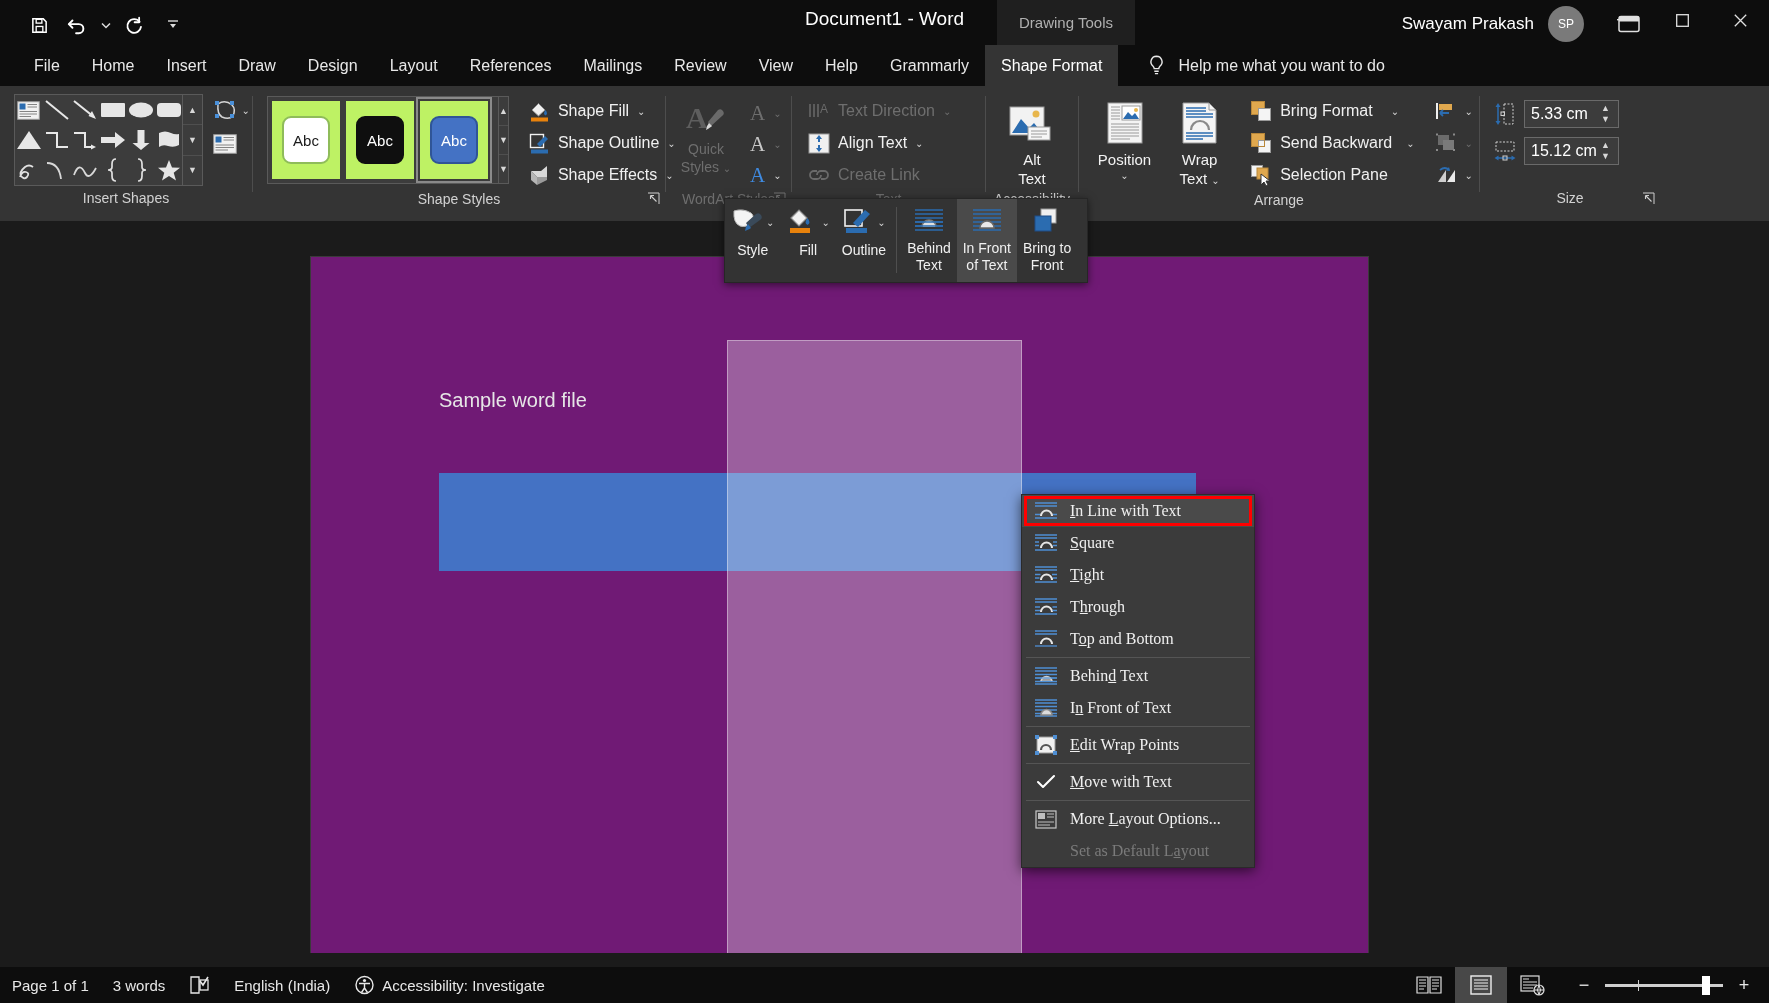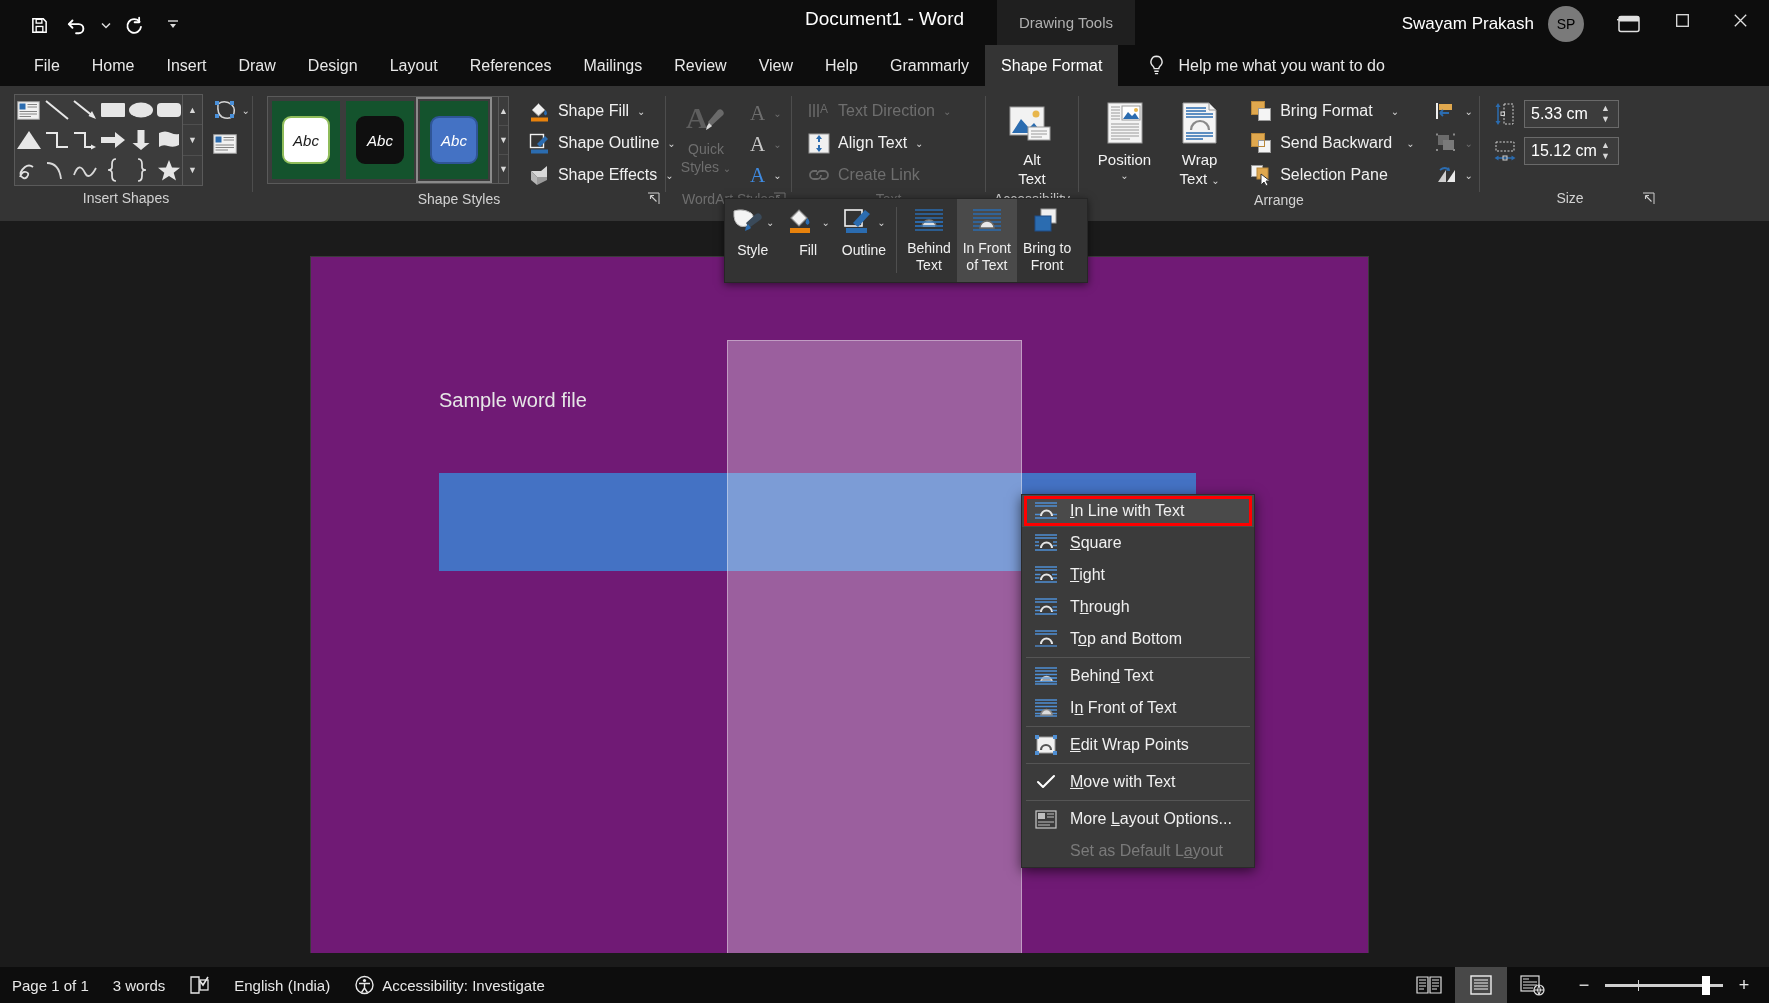--- a/index.html
+++ b/index.html
@@ -32,21 +32,21 @@
     position: absolute; left: 997px; top: 0; width: 138px; height: 45px;
     background: #1f1f1f; display: flex; align-items: center; justify-content: center;
     font-size: 15px; color: #b0b0b0;
   }
   .user-area {
     position: absolute; right: 185px; top: 6px; display: flex; align-items: center; gap: 14px;
   }
   .user-name { font-size: 17px; color: #ffffff; }
   .avatar {
     width: 36px; height: 36px; border-radius: 50%;
-    background: #7a7a7a; color: #000000; font-size: 14px;
+    background: #7a7a7a; color: #ffffff; font-size: 12px;
     display: flex; align-items: center; justify-content: center;
   }
   .win-btns { position: absolute; right: 0; top: 0; display: flex; }
   .ribbon-display-btn {
     position: absolute; right: 120px; top: 6px; width: 40px; height: 36px;
     display:flex; align-items:center; justify-content:center; cursor:pointer;
   }
   .win-btn {
     width: 58px; height: 40px; display: flex; align-items: center; justify-content: center;
     cursor: pointer; font-size: 16px; color: #e0e0e0;
@@ -101,22 +101,22 @@
 
   .ins-right { margin-left: 8px; margin-top: 4px; display:flex; flex-direction:column; gap:8px; }
   .ins-right-btn { display:flex; align-items:center; gap:3px; cursor:pointer; padding:2px; }
 
   
   .styles-gallery {
     margin-left: 14px; margin-top: 4px; height: 88px; display: flex;
     border: 1px solid #5a5a5a; background: #3c3c3c; padding: 4px;
   }
   .style-item {
-    width: 68px; height: 78px; background: #14532d; margin-right: 6px;
-    display: flex; align-items: center; justify-content: center; cursor: pointer; font-style: italic;
+    width: 68px; height: 78px; background: #bef264; margin-right: 6px;
+    display: flex; align-items: center; justify-content: center; cursor: pointer;
   }
   .style-item.sel { outline: 2px solid #8a8a8a; outline-offset: 2px; }
   .abc-box {
     width: 48px; height: 48px; border-radius: 9px;
     display: flex; align-items: center; justify-content: center;
     font-size: 15px;
   }
 
   .cmdcol { display: flex; flex-direction: column; gap: 6px; margin-left: 14px; margin-top: 6px; }
   .cmdbtn {
@@ -205,21 +205,21 @@
     display: flex; align-items: center; height: 32px; padding-left: 8px;
     font-size: 16px; color: #f0f0f0; cursor: pointer; position: relative;
   }
   .menu-item.highlight { background: #4a4a4a; }
   .menu-item.highlight::after {
     content: ""; position: absolute; left: 2px; top: 1px; right: 2px; bottom: 1px;
     border: 3px solid #ff0000; pointer-events: none;
   }
   .menu-item.disabled { color: #7a7a7a; cursor: default; }
   .mi-icon { width: 32px; display: flex; align-items: center; justify-content: center; flex: none; }
-  .mi-label { margin-left: 8px; white-space: nowrap; }
+  .mi-label { margin-left: 8px; white-space: nowrap; font-family: Liberation Serif, serif; }
   .mi-label u { text-decoration: underline; }
   .menu-sep { height: 1px; background: #555555; margin: 2px 4px; }
 
   
   .statusbar {
     position: absolute; left: 0; bottom: 0; width: 1769px; height: 36px;
     background: #0d0d0d; display: flex; align-items: center;
     font-size: 15px; color: #e8e8e8;
   }
   .sb-item { padding: 0 12px; height: 36px; display: flex; align-items: center; gap: 7px; cursor: pointer; white-space: nowrap; }

